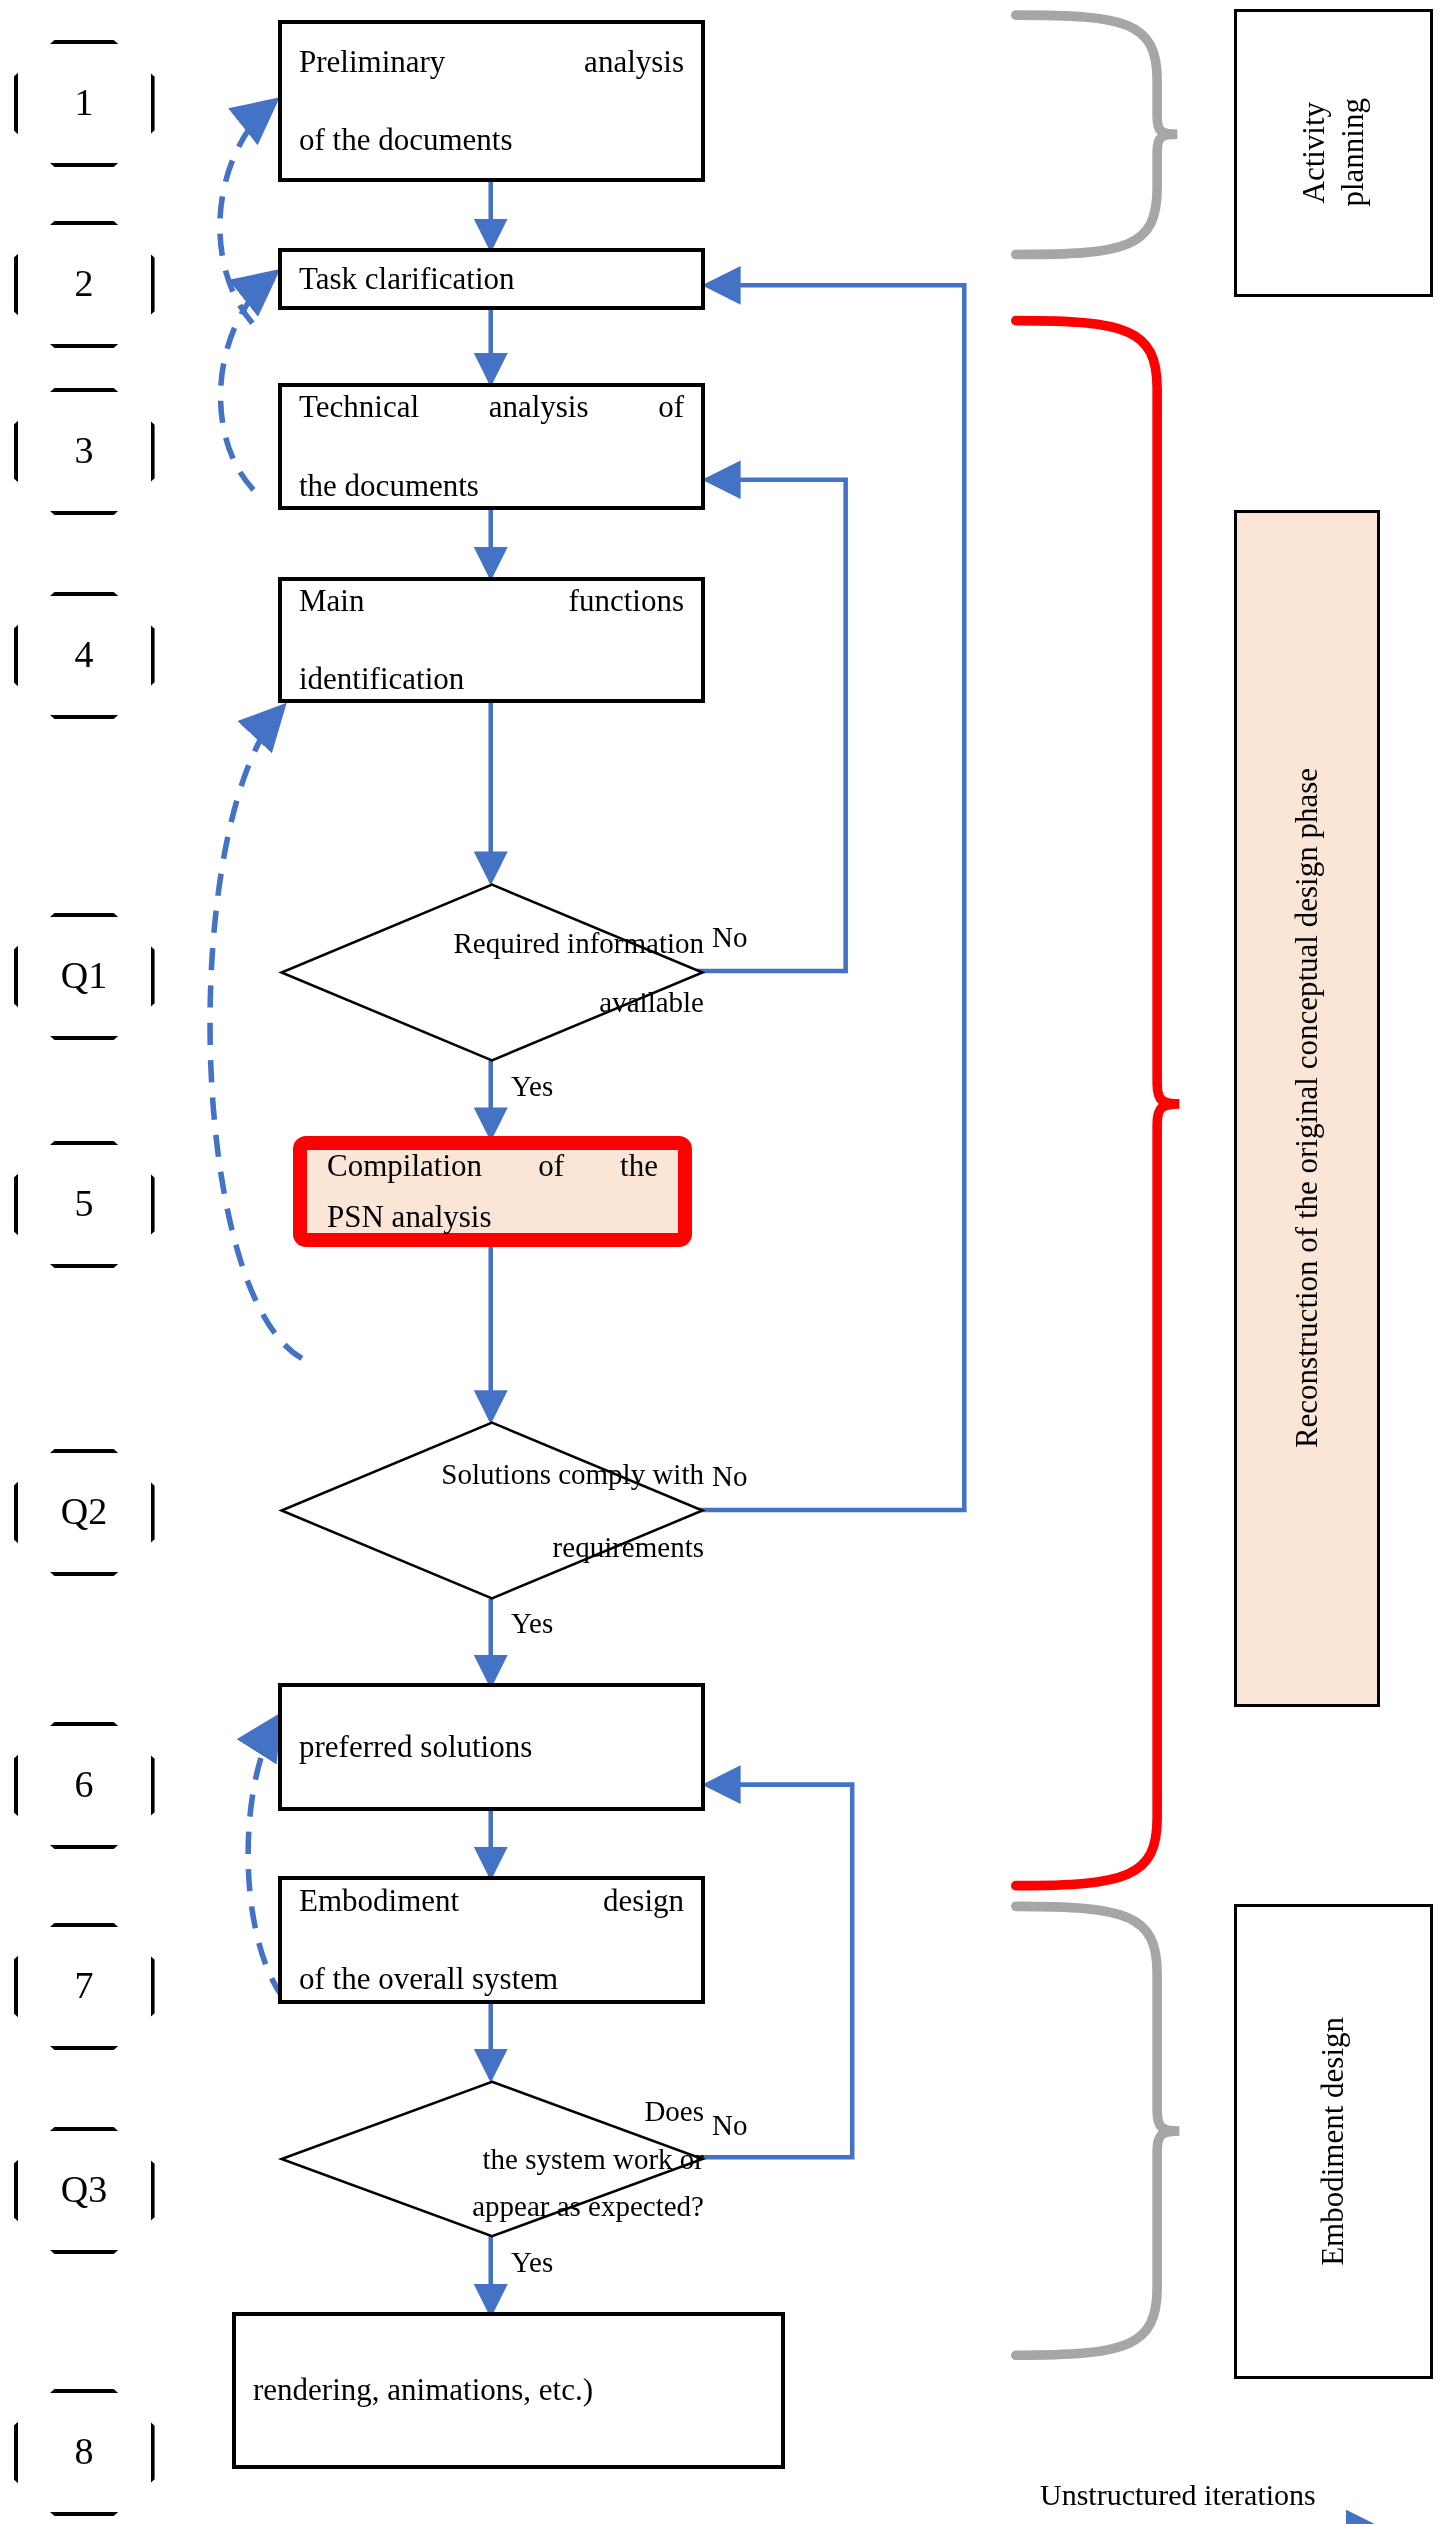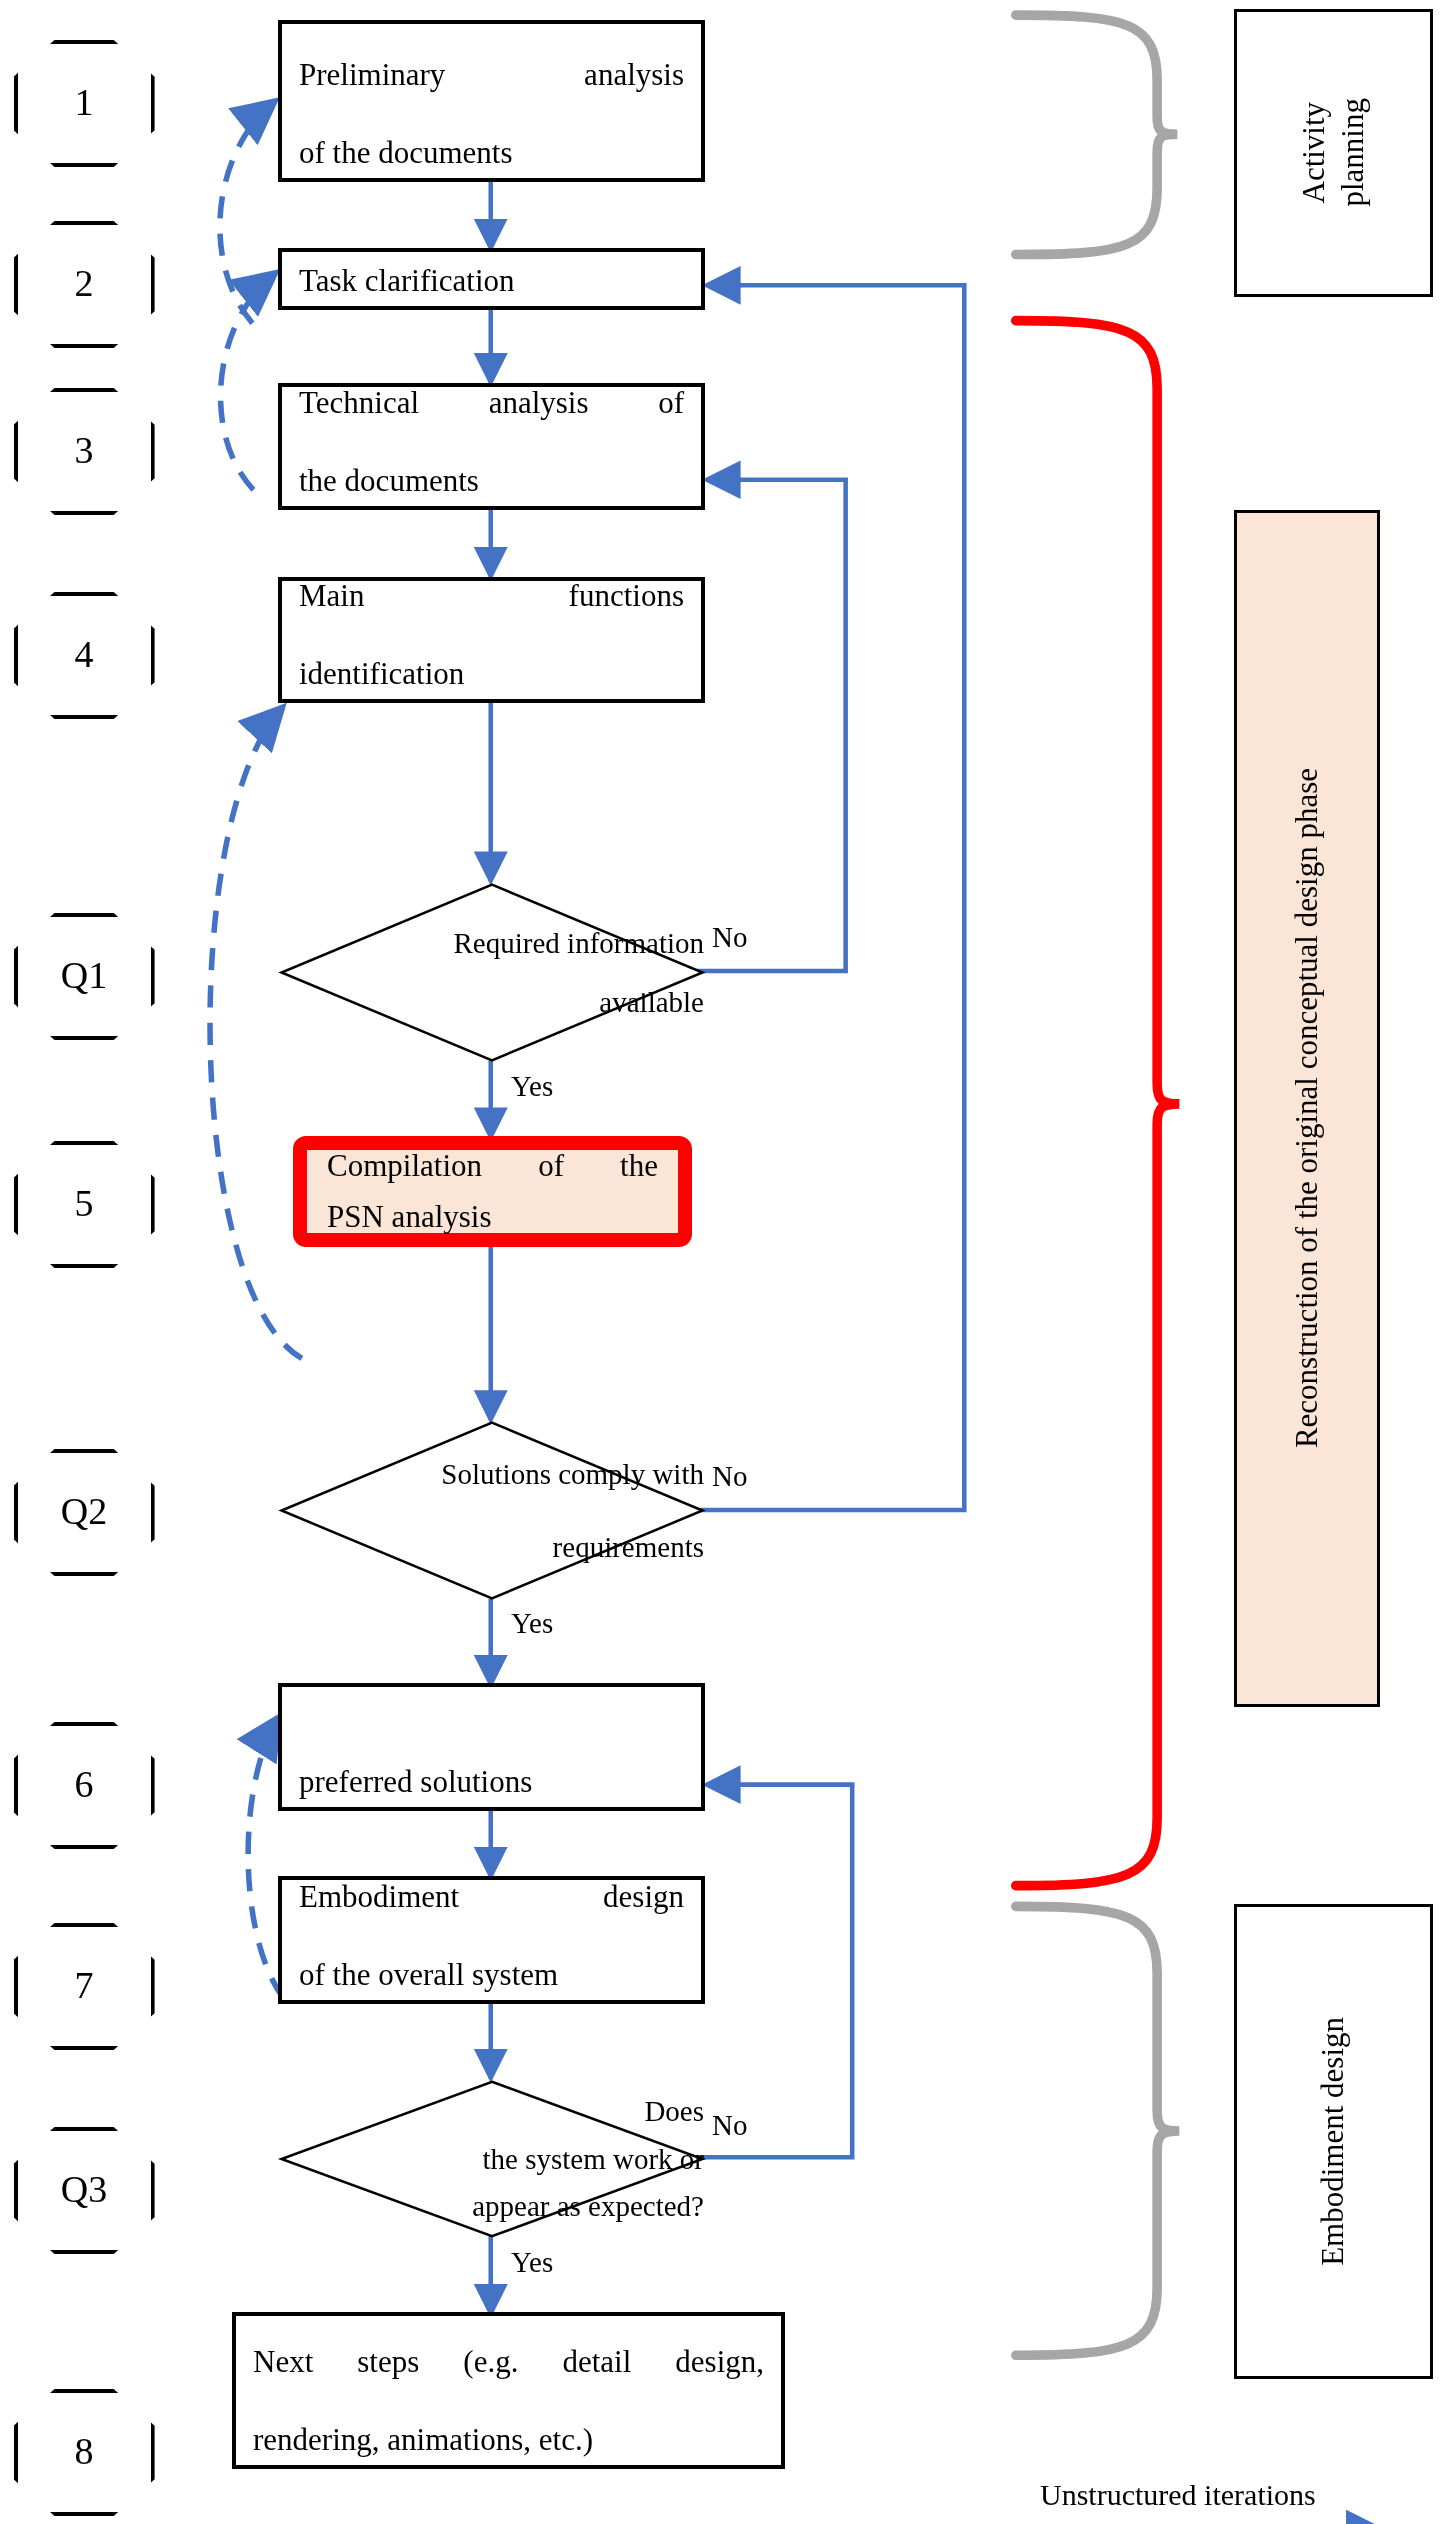--- a/index.html
+++ b/index.html
@@ -11,21 +11,21 @@
   
   .oct{position:absolute;display:flex;align-items:center;justify-content:center;
        border:4.5px solid #000;background:#fff;
        clip-path:polygon(29% 0,71% 0,100% 29%,100% 71%,71% 100%,29% 100%,0 71%,0 29%);
        font-size:38px;line-height:1;}
   .oct span{display:block;transform:translateY(-2px);}
 
   
   .pbox{position:absolute;border:4.5px solid #000;background:#fff;
         box-sizing:border-box;display:flex;flex-direction:column;
-        justify-content:flex-end;padding:0 17px;gap:28px;}
+        justify-content:center;padding:0 17px;gap:28px;}
   .pbox .ln{font-size:31px;line-height:1.62;text-align:justify;
             text-align-last:justify;white-space:nowrap;}
   .pbox .ln.nj{text-align:left;text-align-last:left;}
 
   
   .redbox{position:absolute;border:14px solid #ff0000;border-radius:13px;
           background:#fae5d7;box-sizing:border-box;display:flex;
           flex-direction:column;justify-content:center;padding:0 20px;}
   .redbox .ln{font-size:31px;line-height:1.62;text-align:justify;
               text-align-last:justify;white-space:nowrap;}
@@ -180,21 +180,20 @@
   <div class="pbox" style="left:278px;top:1683px;width:427px;height:128px;">
     <div class="ln nj">preferred solutions</div>
   </div>
 
   <div class="pbox" style="left:278px;top:1876px;width:427px;height:128px;">
     <div class="ln">Embodiment    design</div>
     <div class="ln nj">of the overall system</div>
   </div>
 
   <div class="pbox" style="left:232px;top:2312px;width:553px;height:157px;">
-    <div class="ln">Next steps (e.g. detail design,</div>
     <div class="ln nj">rendering, animations, etc.)</div>
   </div>
 
   <div class="dwrap" style="left:280px;top:883px;width:424px;height:179px;">
     <svg width="424" height="179" viewBox="0 0 840 354">
       <polygon points="420,3 837,177 420,351 3,177" fill="#fff" stroke="#000" stroke-width="5"></polygon>
     </svg>
     <div class="dtext" style="gap:29px;">
       <span class="dl">Required information</span>
       <span class="dl">available</span>

